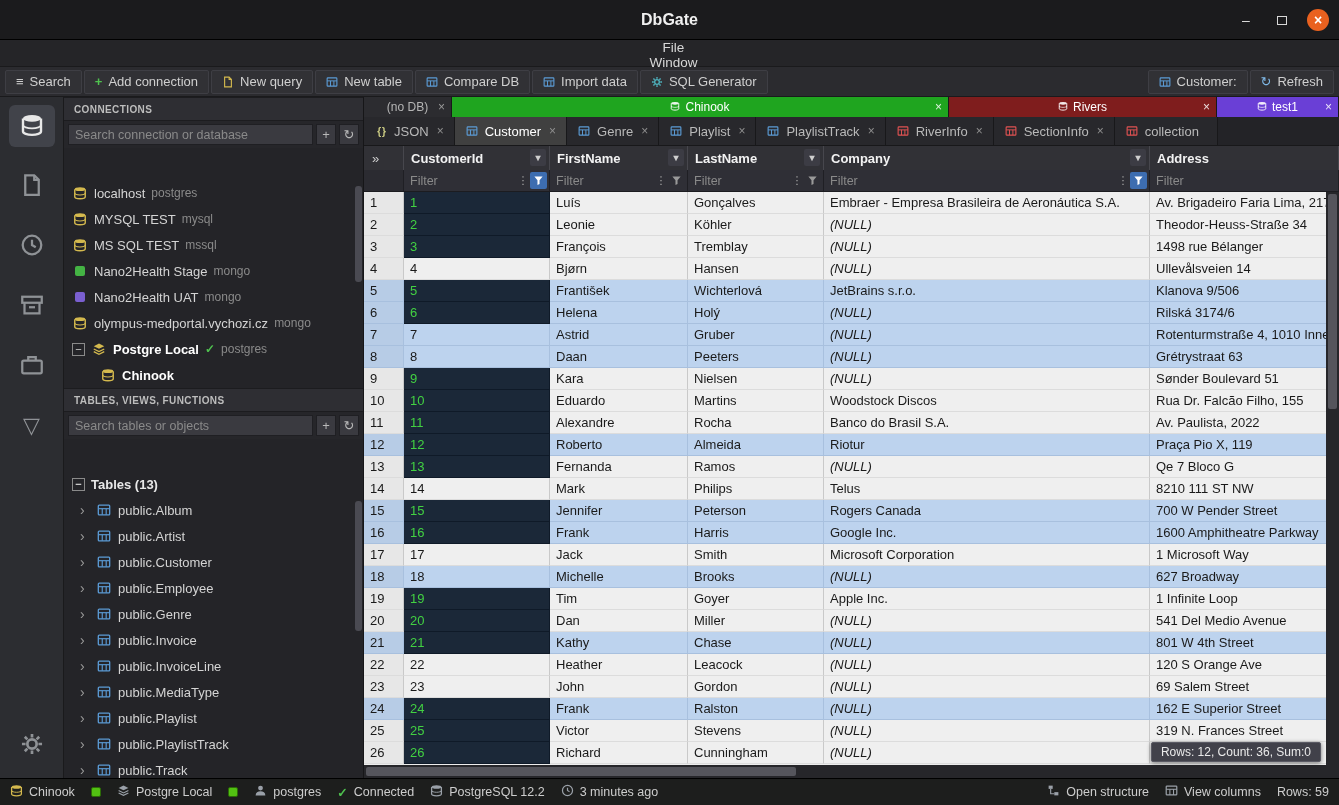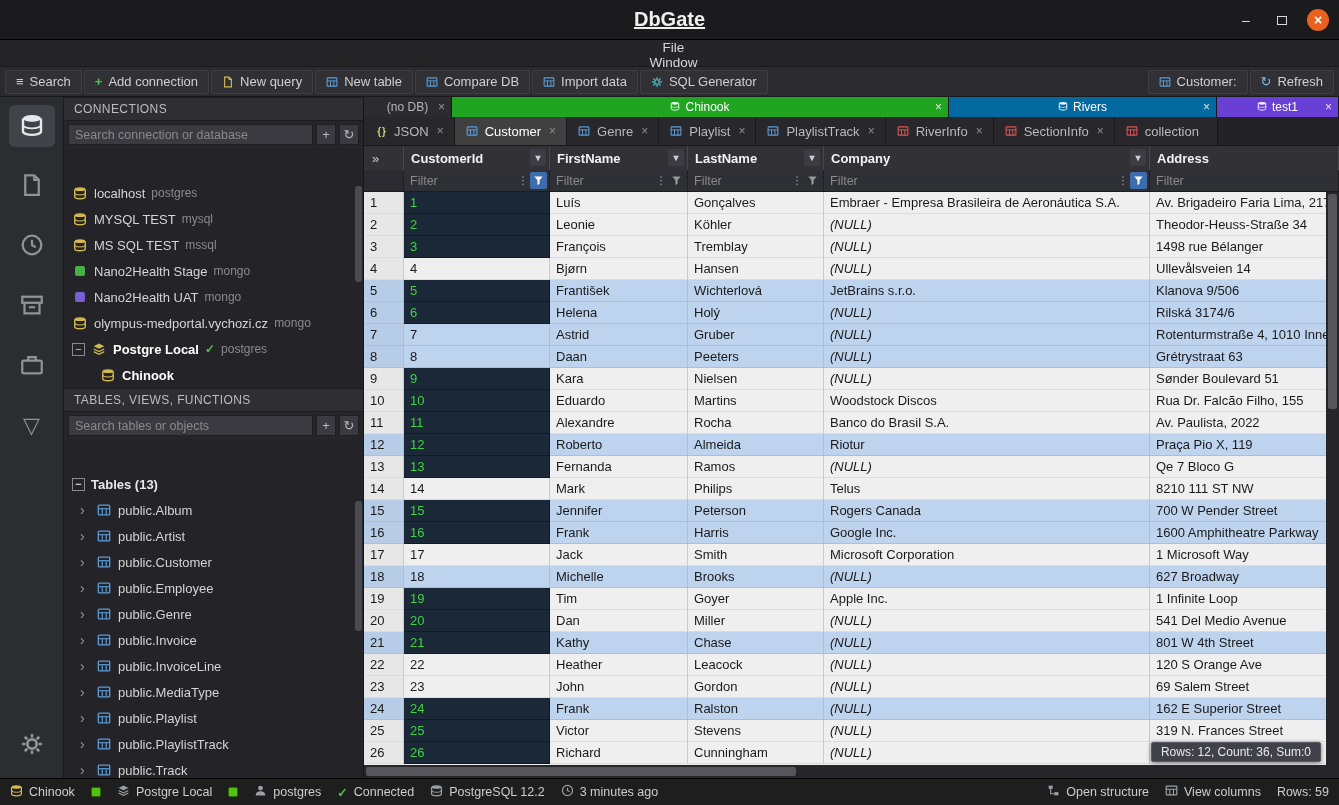--- a/index.html
+++ b/index.html
@@ -2,21 +2,21 @@
 <html><head>
 <meta charset="utf-8">
 <style>
   * { margin:0; padding:0; box-sizing:border-box; }
   html,body { width:1339px; height:805px; overflow:hidden; background:#111; }
   body { font-family:"Liberation Sans", sans-serif; font-size:13px; color:#ccc; }
   .window { width:1339px; height:805px; display:flex; flex-direction:column; background:#232327; }
 
   
   .titlebar { height:40px; background:#1b1b1d; display:flex; align-items:center; justify-content:center; position:relative; border-bottom:1px solid #000; }
-  .title { font-weight:bold; font-size:20px; color:#f0f0f0;text-decoration:underline; }
+  .title { font-weight:bold; font-size:16px; color:#f0f0f0; }
   .win-controls { position:absolute; right:10px; top:0; height:40px; display:flex; align-items:center; gap:14px; }
   .wc { width:22px; height:22px; display:flex; align-items:center; justify-content:center; color:#d8d8d8; font-size:14px; cursor:pointer; }
   .wc.max span { width:10px; height:9px; border:1px solid #d8d8d8; display:block; }
   .wc.close { background:#e9611f; border-radius:50%; color:#fff; font-size:14px; font-weight:bold; }
 
   
   .menubar { height:27px; background:#252528; display:flex; align-items:center; padding-left:8px; border-bottom:1px solid #1a1a1c;flex-direction:column; }
   .menu-item { padding:0 12px; height:27px; display:flex; align-items:center; color:#d8d8d8; font-size:13.5px; cursor:pointer; }
 
   
@@ -33,21 +33,21 @@
   
   .iconbar { width:64px; background:#2c2d31; display:flex; flex-direction:column; align-items:center; padding-top:8px; gap:18px; border-right:1px solid #1a1a1c; }
   .rail-btn { width:46px; height:42px; display:flex; align-items:center; justify-content:center; color:#8f9296; cursor:pointer; border-radius:6px; }
   .rail-btn svg { width:24px; height:24px; }
   .rail-btn.active { background:#41434a; color:#e8e8e8; }
   .rail-btn.tri { font-size:22px; }
   .rail-btn.bottom { margin-top:auto; margin-bottom:12px; }
 
   
   .sidebar { width:300px; background:#242428; border-right:1px solid #161618; display:flex; flex-direction:column; overflow:hidden; }
-  .panel-header { height:24px; background:#2e2e33; color:#bdbdbd; font-size:12px; font-weight:normal; letter-spacing:.4px; display:flex; align-items:center; padding-left:10px; border-top:1px solid #1c1c1f; border-bottom:1px solid #1c1c1f; flex:none; }
+  .panel-header { height:24px; background:#2e2e33; color:#bdbdbd; font-size:10px; font-weight:bold; letter-spacing:.4px; display:flex; align-items:center; padding-left:10px; border-top:1px solid #1c1c1f; border-bottom:1px solid #1c1c1f; flex:none; }
   .search-row { height:27px; background:#26262a; display:flex; align-items:center; gap:3px; padding:0 4px; flex:none; }
   .search-row input { flex:1; height:21px; background:#3a3a40; border:1px solid #1f1f23; color:#ddd; font-size:12.5px; padding:0 6px; font-family:"Liberation Sans",sans-serif; }
   .search-row input::placeholder { color:#8a8a8a; }
   .sq-btn { width:20px; height:21px; background:#3a3a40; border:1px solid #1f1f23; color:#b8b8b8; display:flex; align-items:center; justify-content:center; font-size:13px; cursor:pointer; }
   .side-list { position:relative; flex:none;margin-top:32px; }
   .side-row { height:26px; display:flex; align-items:center; gap:6px; padding:0 8px; color:#d4d4d4; cursor:pointer; white-space:nowrap; overflow:hidden; }
   .side-row .cname { font-size:13px; }
   .side-row .ctype { font-size:12px; color:#8a8a8a; }
   .side-row .bold { font-weight:bold; color:#fff; }
   .side-row.child { padding-left:36px; }
@@ -65,21 +65,21 @@
   
   .content { flex:1; display:flex; flex-direction:column; overflow:hidden; background:#232327; }
 
   .db-tabs { height:20px; display:flex; flex:none; }
   .db-tab { position:relative; display:flex; align-items:center; justify-content:center; gap:5px; font-size:12px; color:#fff; cursor:pointer; border-right:1px solid #18181a; }
   .db-tab .tabdb { color:rgba(255,255,255,.9); }
   .db-tab .x { position:absolute; right:6px; font-size:12px; color:rgba(255,255,255,.85); cursor:pointer; }
   .tg-nodb { width:88px; background:#2c2c30; color:#b5b5b5; }
   .tg-nodb .x { color:#999; }
   .tg-green { width:497px; background:#1fa51f; }
-  .tg-blue { width:268px; background:#0369a1; }
+  .tg-blue { width:268px; background:#7f1d1d; }
   .tg-purple { flex:1; background:#6a3fd6; }
 
   .file-tabs { height:29px; display:flex; flex:none; background:#232327; border-bottom:1px solid #18181a; overflow:hidden; }
   .file-tab { display:flex; align-items:center; gap:6px; padding:0 10px; background:#28282c; border-right:1px solid #18181a; color:#b9b9b9; font-size:13px; cursor:pointer; white-space:nowrap; }
   .file-tab.active { background:#404040; color:#fff; }
   .file-tab .x { color:#8f8f8f; font-size:12px; margin-left:2px; cursor:pointer; }
   .tabicon { width:14px; height:14px; display:inline-flex; align-items:center; justify-content:center; }
   .tabicon svg { width:12px; height:12px; }
   .ic-tbl-blue { color:#5b9bd5; }
   .ic-tbl-red { color:#e05252; }

